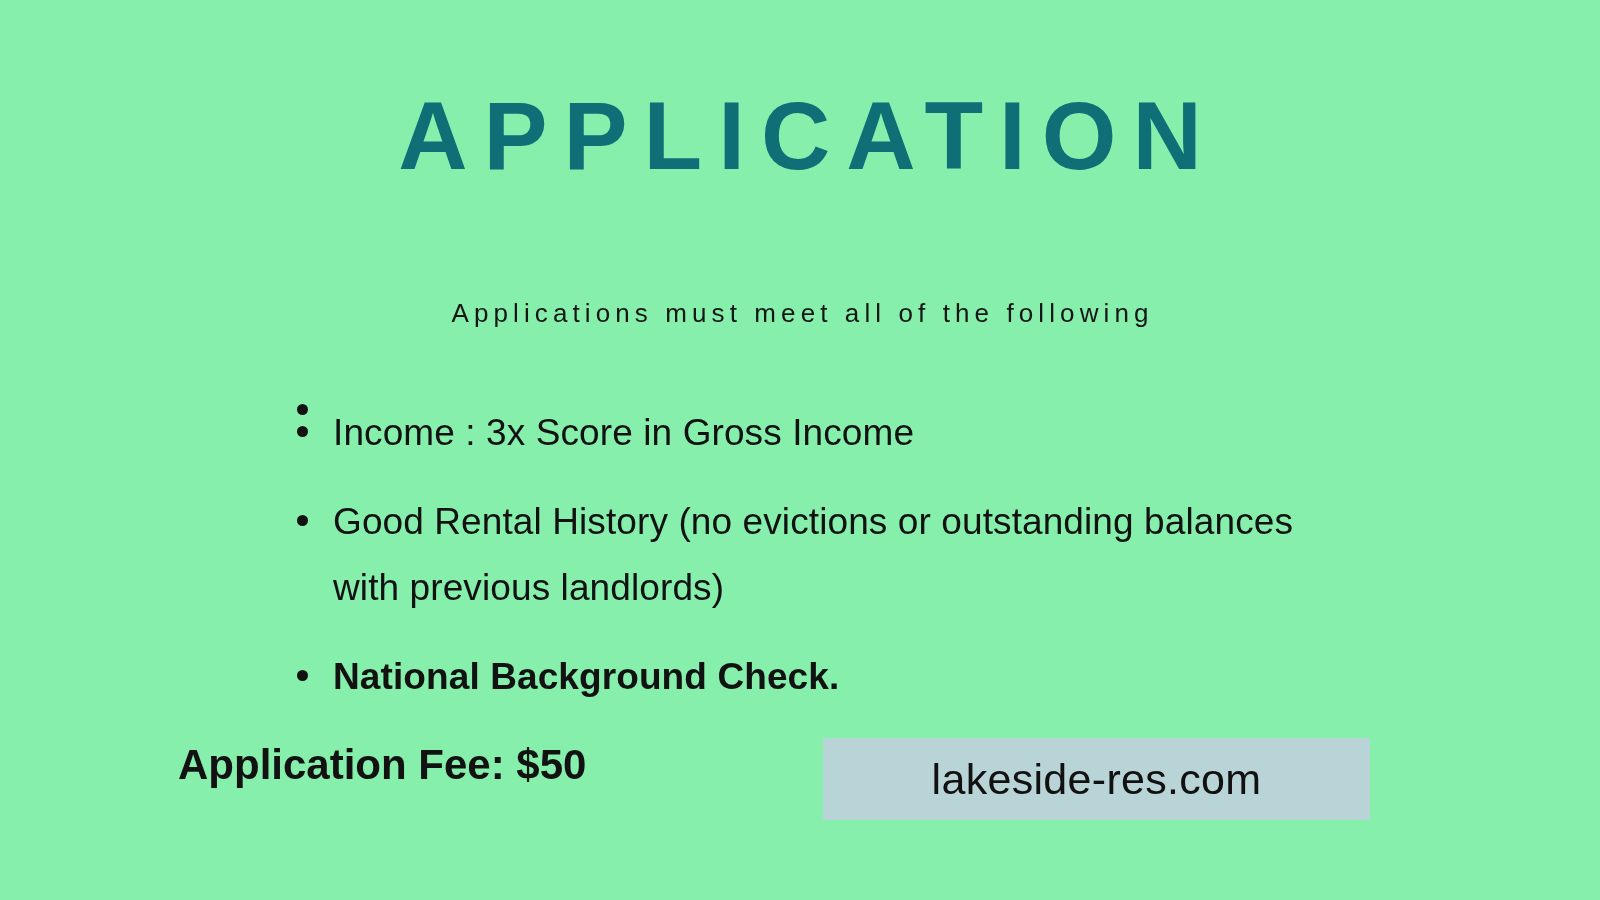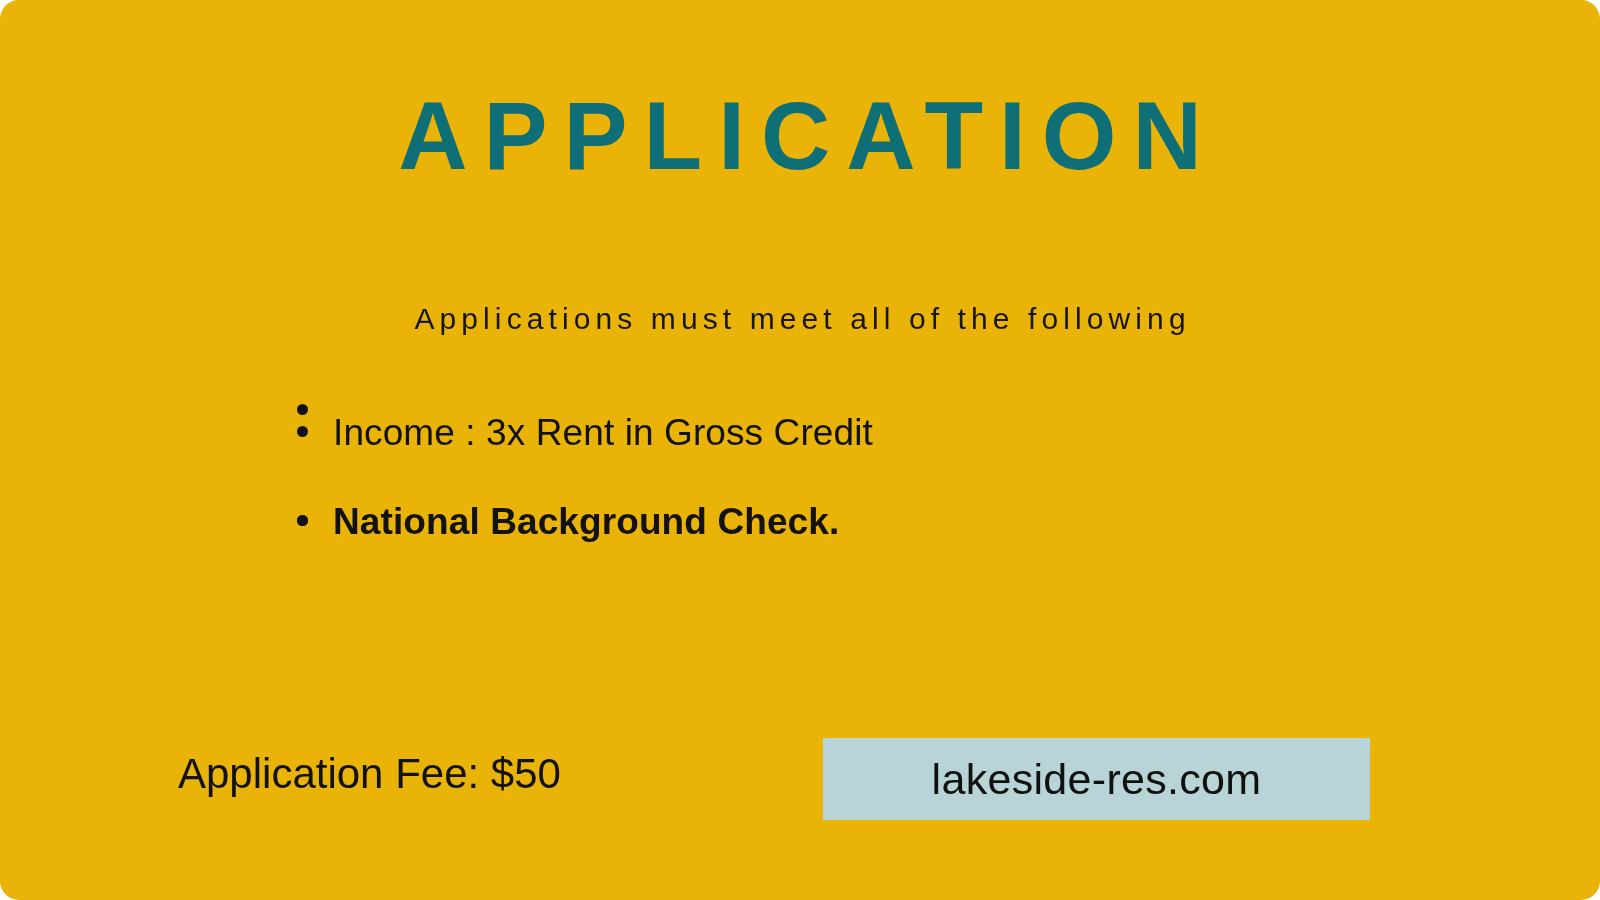--- a/index.html
+++ b/index.html
@@ -11,23 +11,22 @@
   body {
     font-family: "Liberation Sans", "DejaVu Sans", sans-serif;
     color: #111111;
   }
 
   
   .poster {
     position: relative;
     width: 1600px;
     height: 900px;
-    background: #eab308;
+    background: #86efac;
     overflow: hidden;
-    border-radius: 19px;
   }
 
   
   .headline {
     position: absolute;
     left: 0;
     top: 18px;
     width: 1600px;
     text-align: center;
     color: #0F6F77;
@@ -50,21 +49,21 @@
   
   .subtitle {
     position: absolute;
     left: 0;
     top: 272px;
     width: 1600px;
     text-align: center;
     color: #161616;
     font-family: "Liberation Sans", "DejaVu Sans", sans-serif;
     font-weight: 400;
-    font-size: 30px;
+    font-size: 26px;
     letter-spacing: 5.1px;
     text-indent: 5.1px;
     white-space: nowrap;
   }
 
   
   .req-list {
     position: absolute;
     left: 292px;
     top: 378px;
@@ -97,26 +96,25 @@
     background: #121212;
     border-radius: 50%;
   }
 
   
   .fee-line {
     position: absolute;
     left: 178px;
     top: 744px;
     font-family: "Liberation Sans", "DejaVu Sans", sans-serif;
-    font-weight: 400;
+    font-weight: 700;
     font-size: 42px;
     line-height: 1;
     color: #121212;
     white-space: nowrap;
-    margin-top: 9px;
   }
 
   .site-badge {
     position: absolute;
     left: 823px;
     top: 738px;
     width: 547px;
     height: 82px;
     background: #B9D4D7;
     display: flex;
@@ -143,24 +141,25 @@
   </h1>
 
   <p class="subtitle">Applications must meet all of the following</p>
 
   <ul class="req-list">
     <li class="req-item">
       <span class="req-bullet"></span>
     </li>
     <li class="req-item">
       <span class="req-bullet"></span>
-      <span class="req-text">Income : 3x Rent in Gross Credit</span>
+      <span class="req-text">Income : 3x Score in Gross Income</span>
     </li>
     <li class="req-item">
       <span class="req-bullet"></span>
+      <span class="req-text">Good Rental History (no evictions or outstanding balances with previous landlords)</span>
     </li>
     <li class="req-item">
       <span class="req-bullet"></span>
       <span class="req-text">National Background Check.</span>
     </li>
   </ul>
 
   <div class="fee-line">Application Fee: $50</div>
 
   <div class="site-badge">

